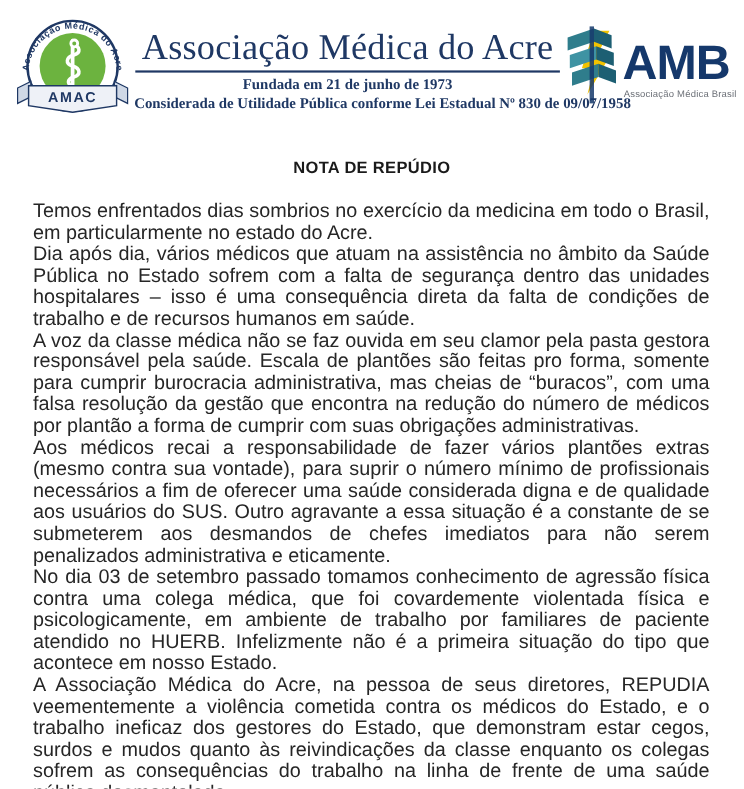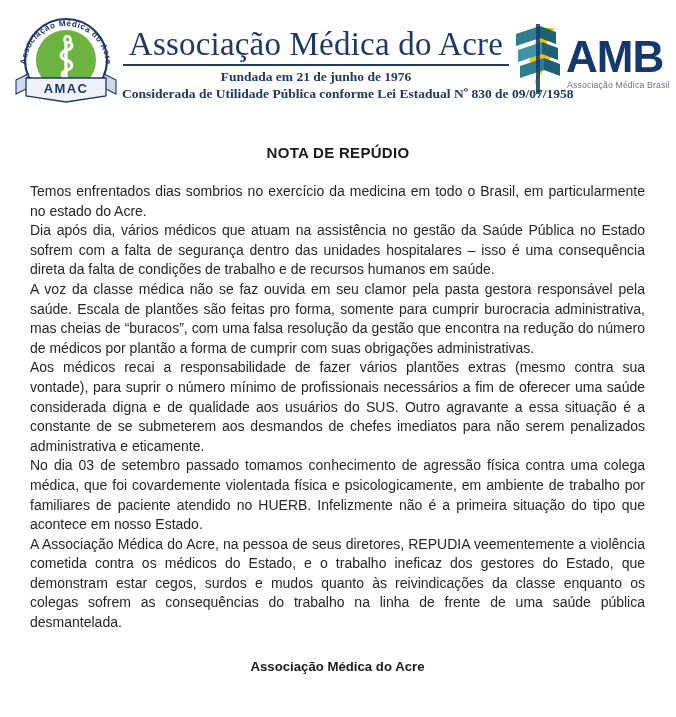--- a/index.html
+++ b/index.html
@@ -100,21 +100,21 @@
   }
 
   .body-wrap {
     padding: 0 31px 0 30px;
     margin-top: 21px;
   }
 
   .para {
     text-align: justify;
     text-justify: inter-word;
-    font-size: 14px;
+    font-size: 18px;
     line-height: 19.6px;
     color: #262626;
     margin: 0 0 0 0;
     hyphens: none;
   }
 
   .signature {
     text-align: center;
     margin-top: 24px;
   }
@@ -160,21 +160,21 @@
           <path d="M6,72 L18,66 L18,80 L6,86 Z" fill="#cfd8e6" stroke="#1f3864" stroke-width="1.1"></path>
           <path d="M106,72 L94,66 L94,80 L106,86 Z" fill="#cfd8e6" stroke="#1f3864" stroke-width="1.1"></path>
           <path d="M16,70 L96,70 L96,88 L56,94 L16,88 Z" fill="#eef1f7" stroke="#1f3864" stroke-width="1.3"></path>
           <text x="56" y="85" text-anchor="middle" font-family="Liberation Sans, sans-serif" font-size="13" font-weight="bold" fill="#1f3864" letter-spacing="1.4">AMAC</text>
         </g>
       </svg>
     </div>
 
     <div class="org-block">
       <div class="org-title">Associação Médica do Acre</div>
-      <div class="org-sub1">Fundada em 21 de junho de 1976</div>
+      <div class="org-sub1">Fundada em 21 de junho de 1973</div>
       <div class="org-sub2">Considerada de Utilidade Pública conforme Lei Estadual Nº 830 de 09/07/1958</div>
     </div>
 
     <div class="logo-amb">
       <svg class="icon-svg" viewBox="0 0 160 86" xmlns="http://www.w3.org/2000/svg" aria-hidden="true">
 
         <g>
 
           <path d="M30,8 L44,8 L33,30 L45,30 L24,66 L30,42 L19,42 Z" fill="#f2c200"></path>
 
@@ -192,21 +192,21 @@
 
         <text x="57" y="68" font-family="Liberation Sans, sans-serif" font-size="8.6" fill="#6b6f76" letter-spacing="0.2">Associação Médica Brasileira</text>
       </svg>
     </div>
   </div>
 
   <div class="doc-heading">NOTA DE REPÚDIO</div>
 
   <div class="body-wrap">
     <p class="para">Temos enfrentados dias sombrios no exercício da medicina em todo o Brasil, em particularmente no estado do Acre.</p>
-    <p class="para">Dia após dia, vários médicos que atuam na assistência no gestão da Saúde Pública no Estado sofrem com a falta de segurança dentro das unidades hospitalares – isso é uma consequência direta da falta de condições de trabalho e de recursos humanos em saúde.</p>
+    <p class="para">Dia após dia, vários médicos que atuam na assistência no âmbito da Saúde Pública no Estado sofrem com a falta de segurança dentro das unidades hospitalares – isso é uma consequência direta da falta de condições de trabalho e de recursos humanos em saúde.</p>
     <p class="para">A voz da classe médica não se faz ouvida em seu clamor pela pasta gestora responsável pela saúde. Escala de plantões são feitas pro forma, somente para cumprir burocracia administrativa, mas cheias de “buracos”, com uma falsa resolução da gestão que encontra na redução do número de médicos por plantão a forma de cumprir com suas obrigações administrativas.</p>
     <p class="para">Aos médicos recai a responsabilidade de fazer vários plantões extras (mesmo contra sua vontade), para suprir o número mínimo de profissionais necessários a fim de oferecer uma saúde considerada digna e de qualidade aos usuários do SUS. Outro agravante a essa situação é a constante de se submeterem aos desmandos de chefes imediatos para não serem penalizados administrativa e eticamente.</p>
     <p class="para">No dia 03 de setembro passado tomamos conhecimento de agressão física contra uma colega médica, que foi covardemente violentada física e psicologicamente, em ambiente de trabalho por familiares de paciente atendido no HUERB. Infelizmente não é a primeira situação do tipo que acontece em nosso Estado.</p>
     <p class="para">A Associação Médica do Acre, na pessoa de seus diretores,  REPUDIA veementemente a violência cometida contra os médicos do Estado, e o trabalho ineficaz dos gestores do Estado, que demonstram estar cegos, surdos e mudos quanto às reivindicações da classe enquanto os colegas sofrem as consequências do trabalho na linha de frente de uma saúde pública desmantelada.</p>
 
     <div class="signature">
       <div class="sig-line">Associação Médica do Acre</div>
     </div>
   </div>
 

